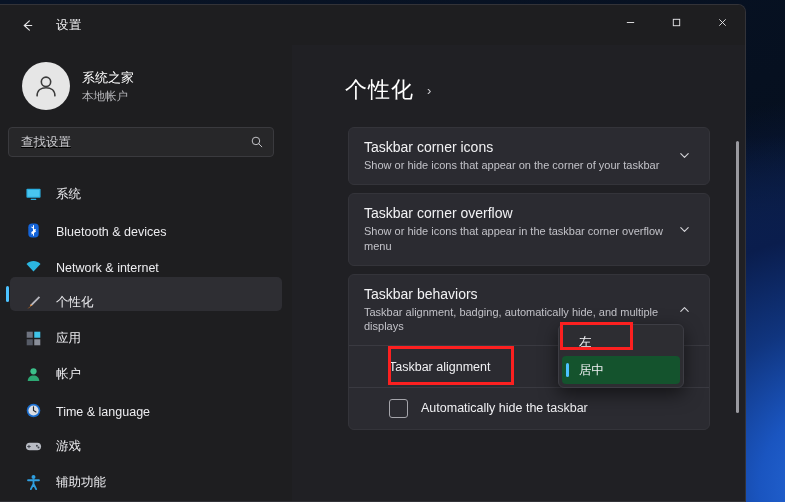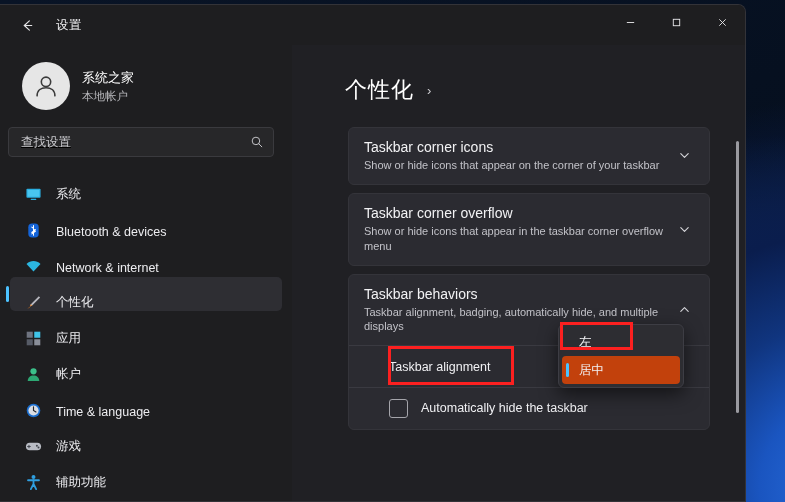--- a/index.html
+++ b/index.html
@@ -206,21 +206,21 @@
   }
   .dd-item {
     position: relative;
     height: 28px;
     display: flex; align-items: center;
     padding-left: 17px;
     border-radius: 4px;
     font-size: 12.5px;
     color: #f2f2f5;
   }
-  .dd-item.sel { background: #c2410c; }
+  .dd-item.sel { background: #14532d; }
   .dd-item.sel::before {
     content: "";
     position: absolute;
     left: 4px; top: 50%;
     transform: translateY(-50%);
     width: 3px; height: 14px;
     border-radius: 2px;
     background: #4cc2ff;
   }
 

